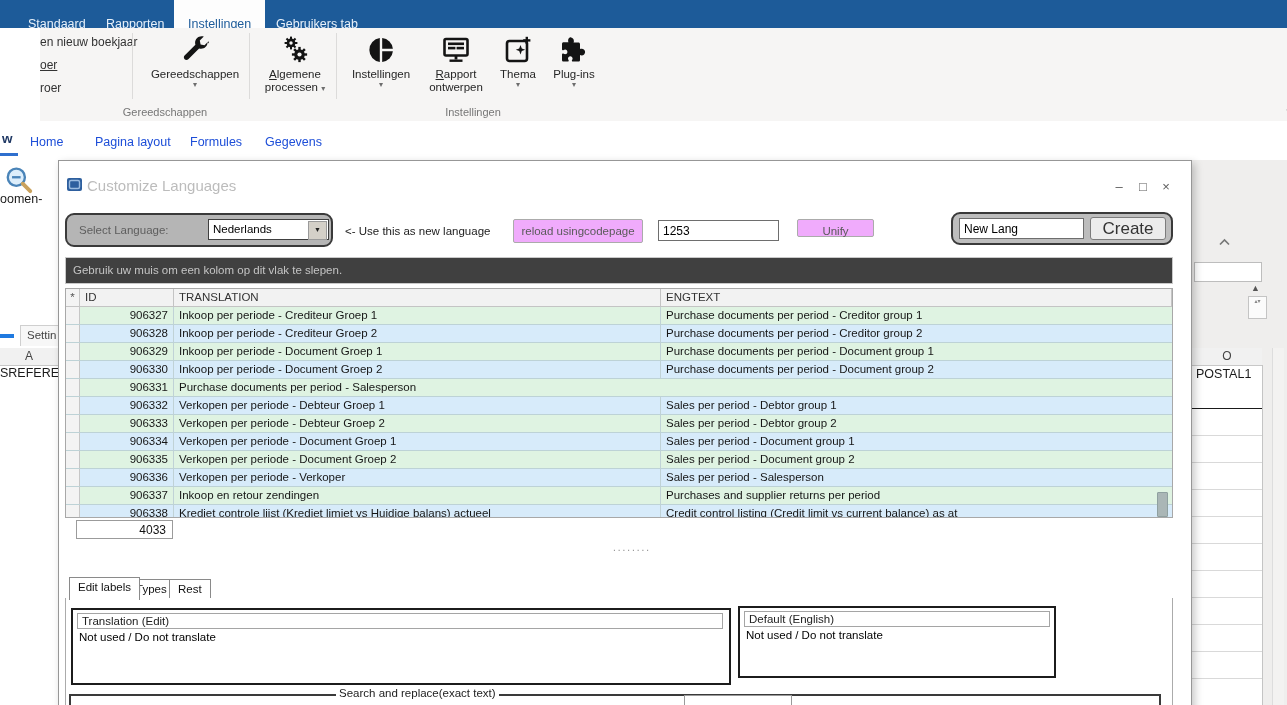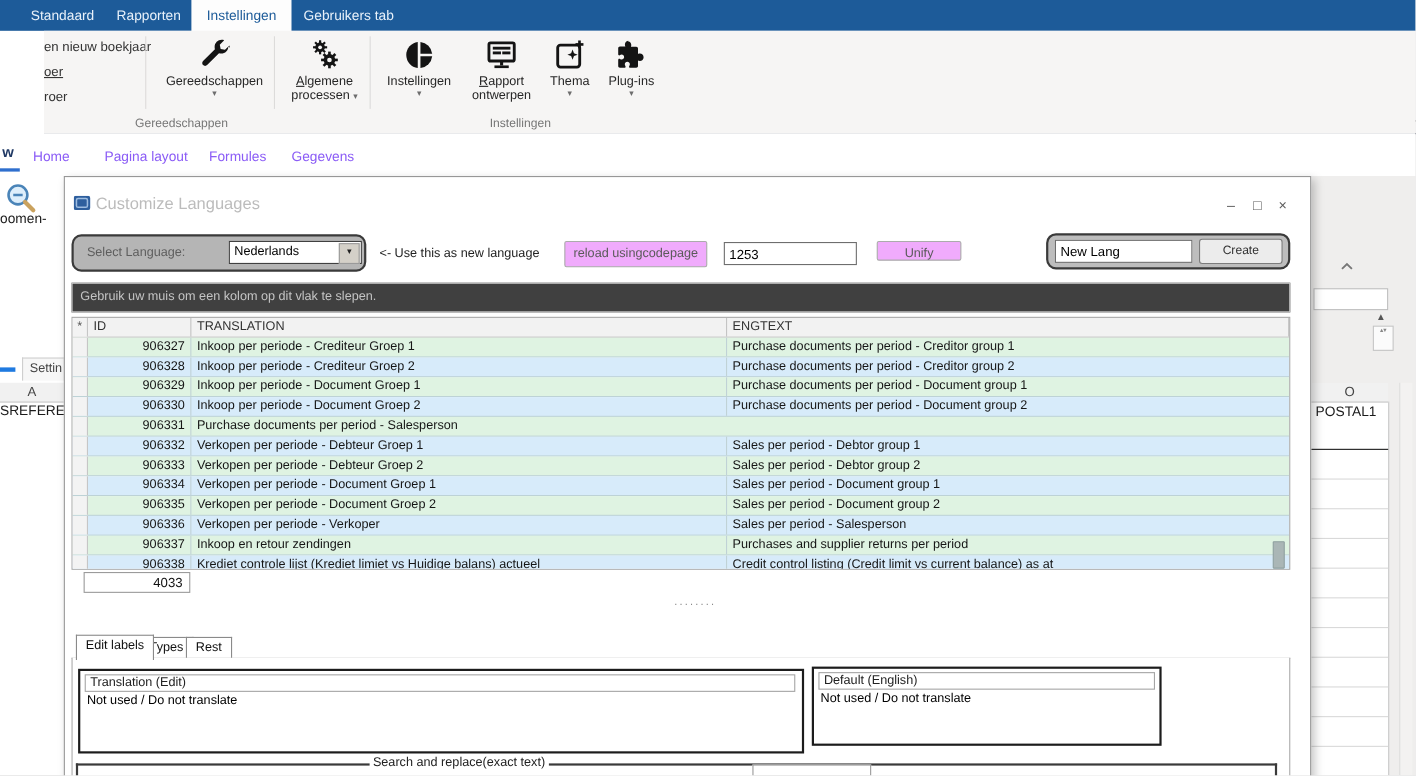--- a/index.html
+++ b/index.html
@@ -2,37 +2,37 @@
 <html><head>
 <meta charset="utf-8">
 <style>
   html,body{margin:0;padding:0;background:#d9d9d9;}
   #screen{position:relative;width:1287px;height:705px;overflow:hidden;background:#ffffff;
     font-family:"Liberation Sans",sans-serif;color:#1b1b1b;-webkit-font-smoothing:antialiased;}
   .abs{position:absolute;}
 
   
   #topbar{left:0;top:0;width:1287px;height:28px;background:#1d5b99;}
-  .toptab{position:absolute;top:0;height:44px;line-height:28px;padding:0 14px;color:#e8f1fa;font-size:12.5px;cursor:default;}
+  .toptab{position:absolute;top:0;height:44px;line-height:28px;padding:10px 14px;color:#e8f1fa;font-size:12.5px;cursor:default;}
   .toptab.active{background:#fdfdfd;color:#1d5b99;}
 
   
   #ribbon{left:0;top:28px;width:1287px;height:93px;background:#f6f5f4;border-bottom:1px solid #0f172a;margin-left:40px;}
   .rfrag{position:absolute;left:0;font-size:12px;color:#333;white-space:nowrap;}
   .rsep{position:absolute;top:5px;height:66px;width:1px;background:#dcdbda;}
   .rbtn{position:absolute;top:4px;height:74px;text-align:center;font-size:11.5px;color:#262626;cursor:default;}
   .rbtn .ric{height:36px;display:flex;align-items:center;justify-content:center;}
   .rbtn .rlab{line-height:13px;}
   .ul1::first-letter{text-decoration:underline;}
   .darr{font-size:8px;color:#6d6d6d;line-height:8px;}
   .rgrouplab{position:absolute;top:78px;font-size:11px;color:#767676;text-align:center;}
 
   
   #sheetbar{left:0;top:121px;width:1287px;height:39px;background:#ffffff;}
-  .sheettab{position:absolute;top:14px;font-size:12.5px;color:#8b5cf6;}
+  .sheettab{position:absolute;top:14px;font-size:12.5px;color:#1d4ed8;}
   #wfrag{left:2px;top:10px;font-size:13.5px;font-weight:bold;color:#1f3864;}
   #wline{left:0;top:32px;width:18px;height:3px;background:#2f6fce;}
 
   
   .bgtxt{position:absolute;font-size:12.5px;color:#1b1b1b;white-space:nowrap;}
   #settintab{left:20px;top:325px;width:39px;height:21px;background:#f7f7f7;border:1px solid #cfcfcf;border-bottom:none;
     font-size:11.5px;color:#444;padding:3px 0 0 6px;box-sizing:border-box;overflow:hidden;}
   #bluebar{left:0;top:334px;width:14px;height:4px;background:#1f7ae0;}
   #colA{left:0;top:348px;width:58px;height:17px;background:#f1f1f1;border-bottom:1px solid #c8c8c8;
     text-align:center;font-size:12px;color:#444;line-height:17px;}
@@ -59,21 +59,21 @@
   #combo{left:149px;top:58px;width:121px;height:21px;background:#fff;border:1px solid #404040;box-sizing:border-box;}
   #combo-text{position:absolute;left:4px;top:3px;font-size:11.5px;color:#000;}
   #combo-btn{position:absolute;right:1px;top:1px;width:17px;height:17px;background:#d4d0c8;border:1px solid #9a9a9a;
     font-size:7px;color:#222;text-align:center;line-height:16px;}
   #usehint{left:286px;top:64px;font-size:11.5px;color:#222;}
   .winbtn2{position:absolute;background:#f0abfc;border:1px solid #ababab;border-radius:2px;box-sizing:border-box;
     font-size:11.5px;color:#5a5a5a;text-align:center;cursor:default;}
   .txtin{position:absolute;background:#fff;border:1px solid #6e6e6e;box-sizing:border-box;font-family:"Liberation Sans",sans-serif;
     font-size:12px;color:#000;padding:0 4px;}
   #createbtn{left:1031px;top:56px;width:76px;height:23px;background:#ececec;border:1px solid #7c7c7c;border-radius:3px;
-    font-size:11px;color:#333;text-align:center;line-height:21px;box-sizing:border-box;}
+    font-size:17px;color:#333;text-align:center;line-height:21px;box-sizing:border-box;}
 
   #groupby{left:6px;top:96px;width:1108px;height:27px;background:#404040;border:1px solid #c9c9c9;box-sizing:border-box;}
   #groupby span{position:absolute;left:7px;top:6px;font-size:11.5px;color:#c4c4c4;}
 
   #grid{left:6px;top:127px;width:1108px;height:230px;border:1px solid #a8a8a8;box-sizing:border-box;overflow:hidden;background:#fff;}
   .ghead{display:flex;height:17px;background:#f2f2f2;border-bottom:1px solid #c4c4c4;font-size:11.5px;color:#333;}
   .grow{display:flex;height:18px;font-size:11.5px;color:#161616;box-sizing:border-box;border-bottom:1px solid #bdd2d6;}
   .rg{background:#dff3e2;}
   .rb{background:#d7ebfa;}
   .c0{width:14px;background:#f3f3f3;border-right:1px solid #c6c6c6;box-sizing:border-box;text-align:center;color:#555;line-height:16px;}

